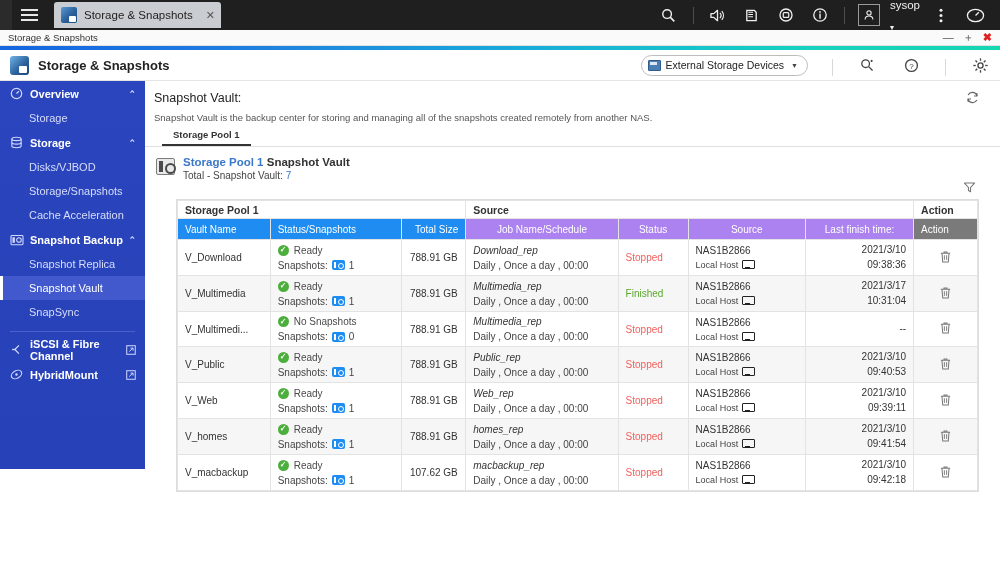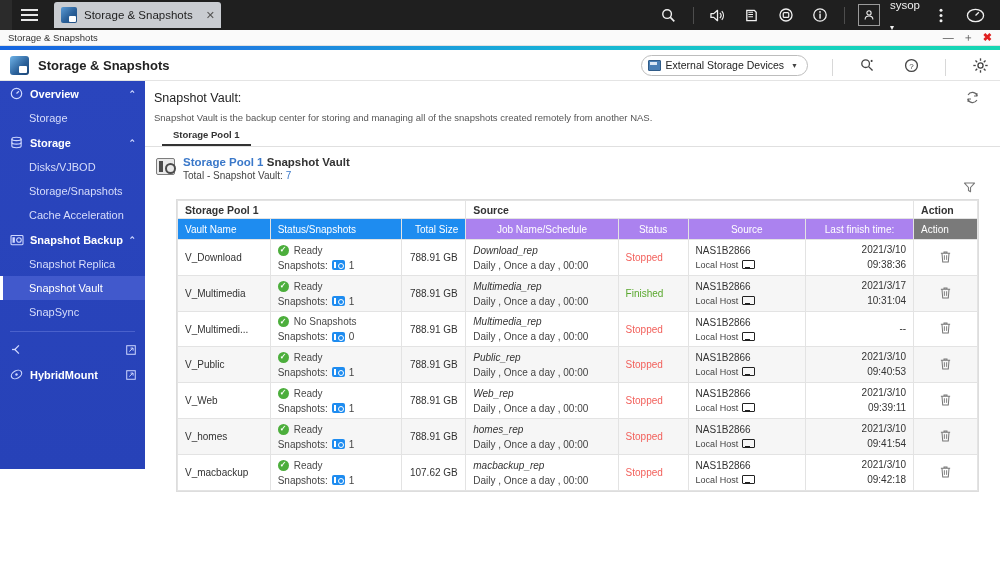--- a/index.html
+++ b/index.html
@@ -429,20 +429,21 @@
       <span>SnapSync</span>
     </div>
     <div class="nav-div"></div>
     <div class="nav-ext">
       <span class="gico">
         <svg width="13" height="13" viewBox="0 0 14 14">
           <path d="M9.6 2.6L5.2 7l4.4 4.4" fill="none" stroke="currentColor" stroke-width="1.4"></path>
           <path d="M2.2 7h3.6" stroke="currentColor" stroke-width="1.4"></path>
         </svg>
       </span>
+      <span class="glabel">iSCSI &amp; Fibre Channel</span>
       <span class="extlink">
         <svg width="10" height="10" viewBox="0 0 11 11">
           <rect x="0.8" y="0.8" width="9.4" height="9.4" fill="none" stroke="currentColor" stroke-width="1.1"></rect>
           <path d="M3.6 7.2L7.6 3.4M5 3.4h2.8v2.8" fill="none" stroke="currentColor" stroke-width="1.1"></path>
         </svg>
       </span>
     </div>
     <div class="nav-ext">
       <span class="gico">
         <svg width="13" height="13" viewBox="0 0 14 14">

